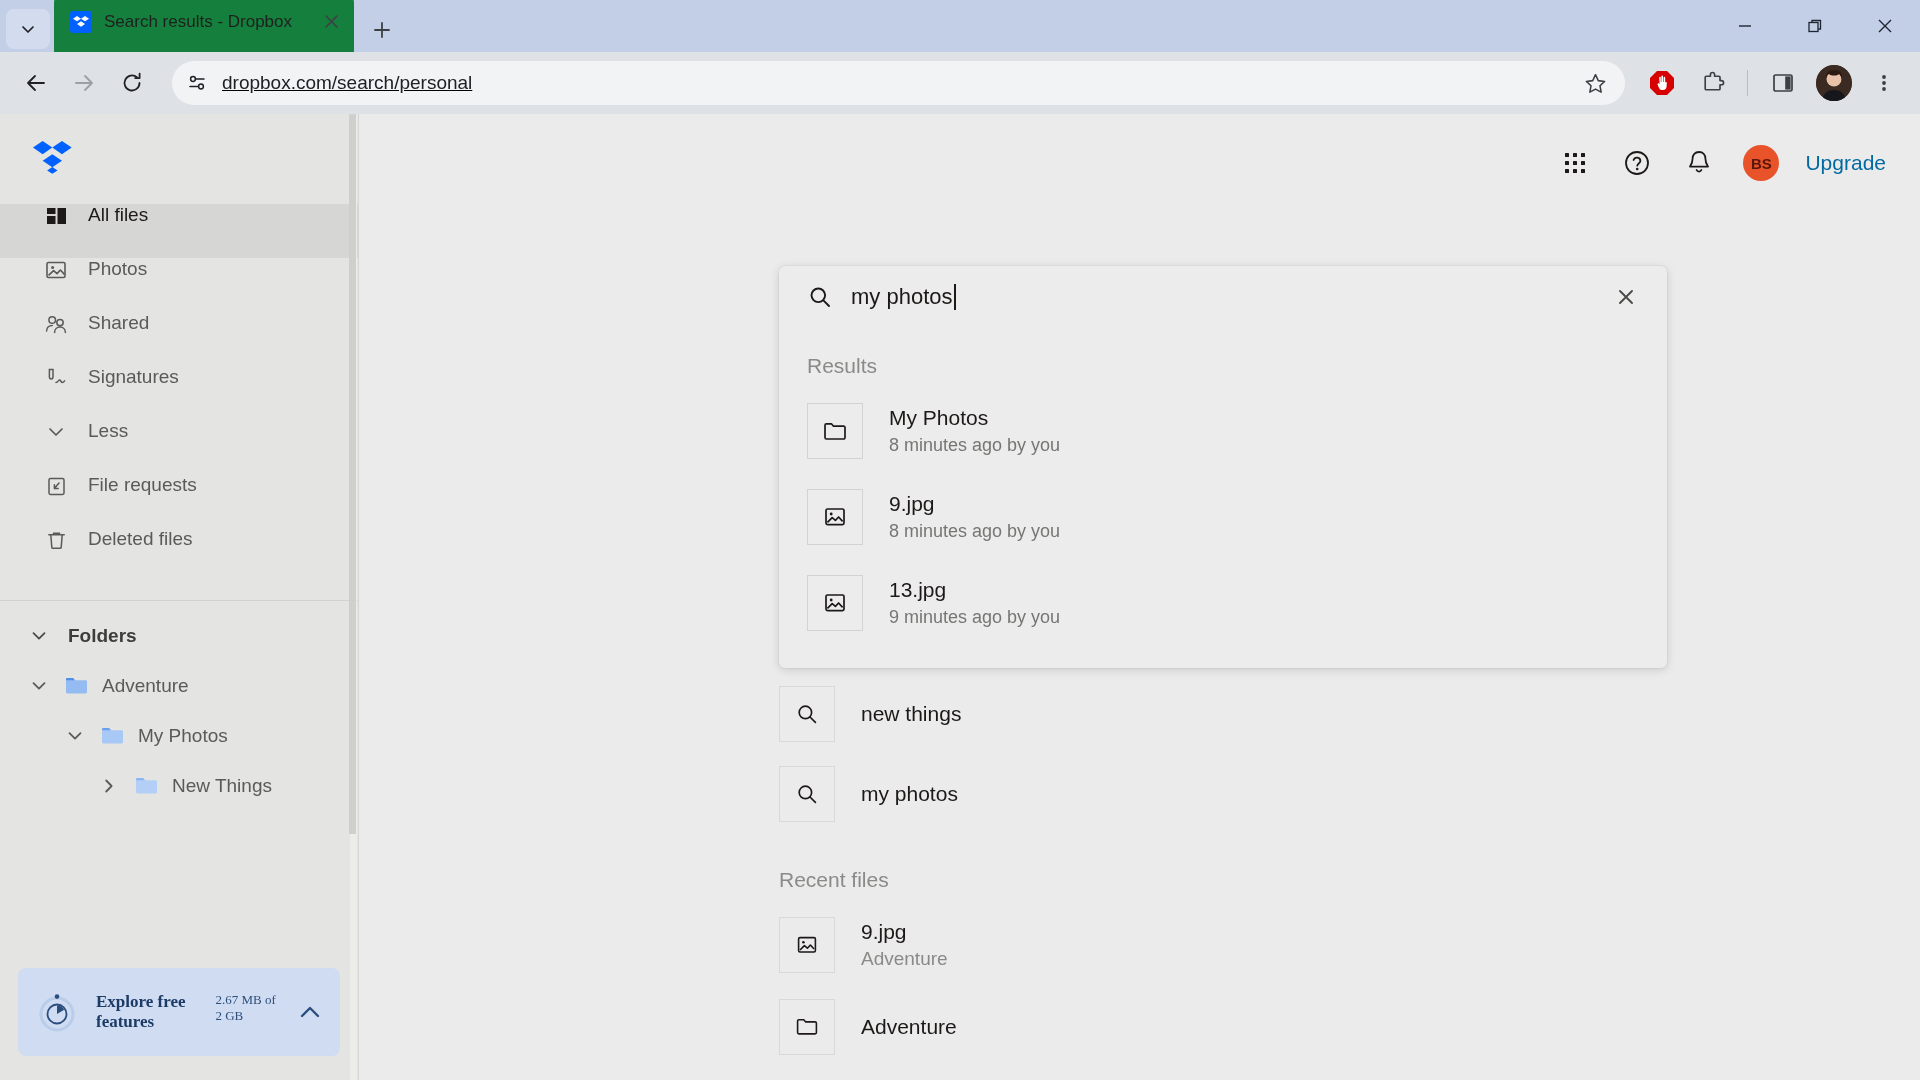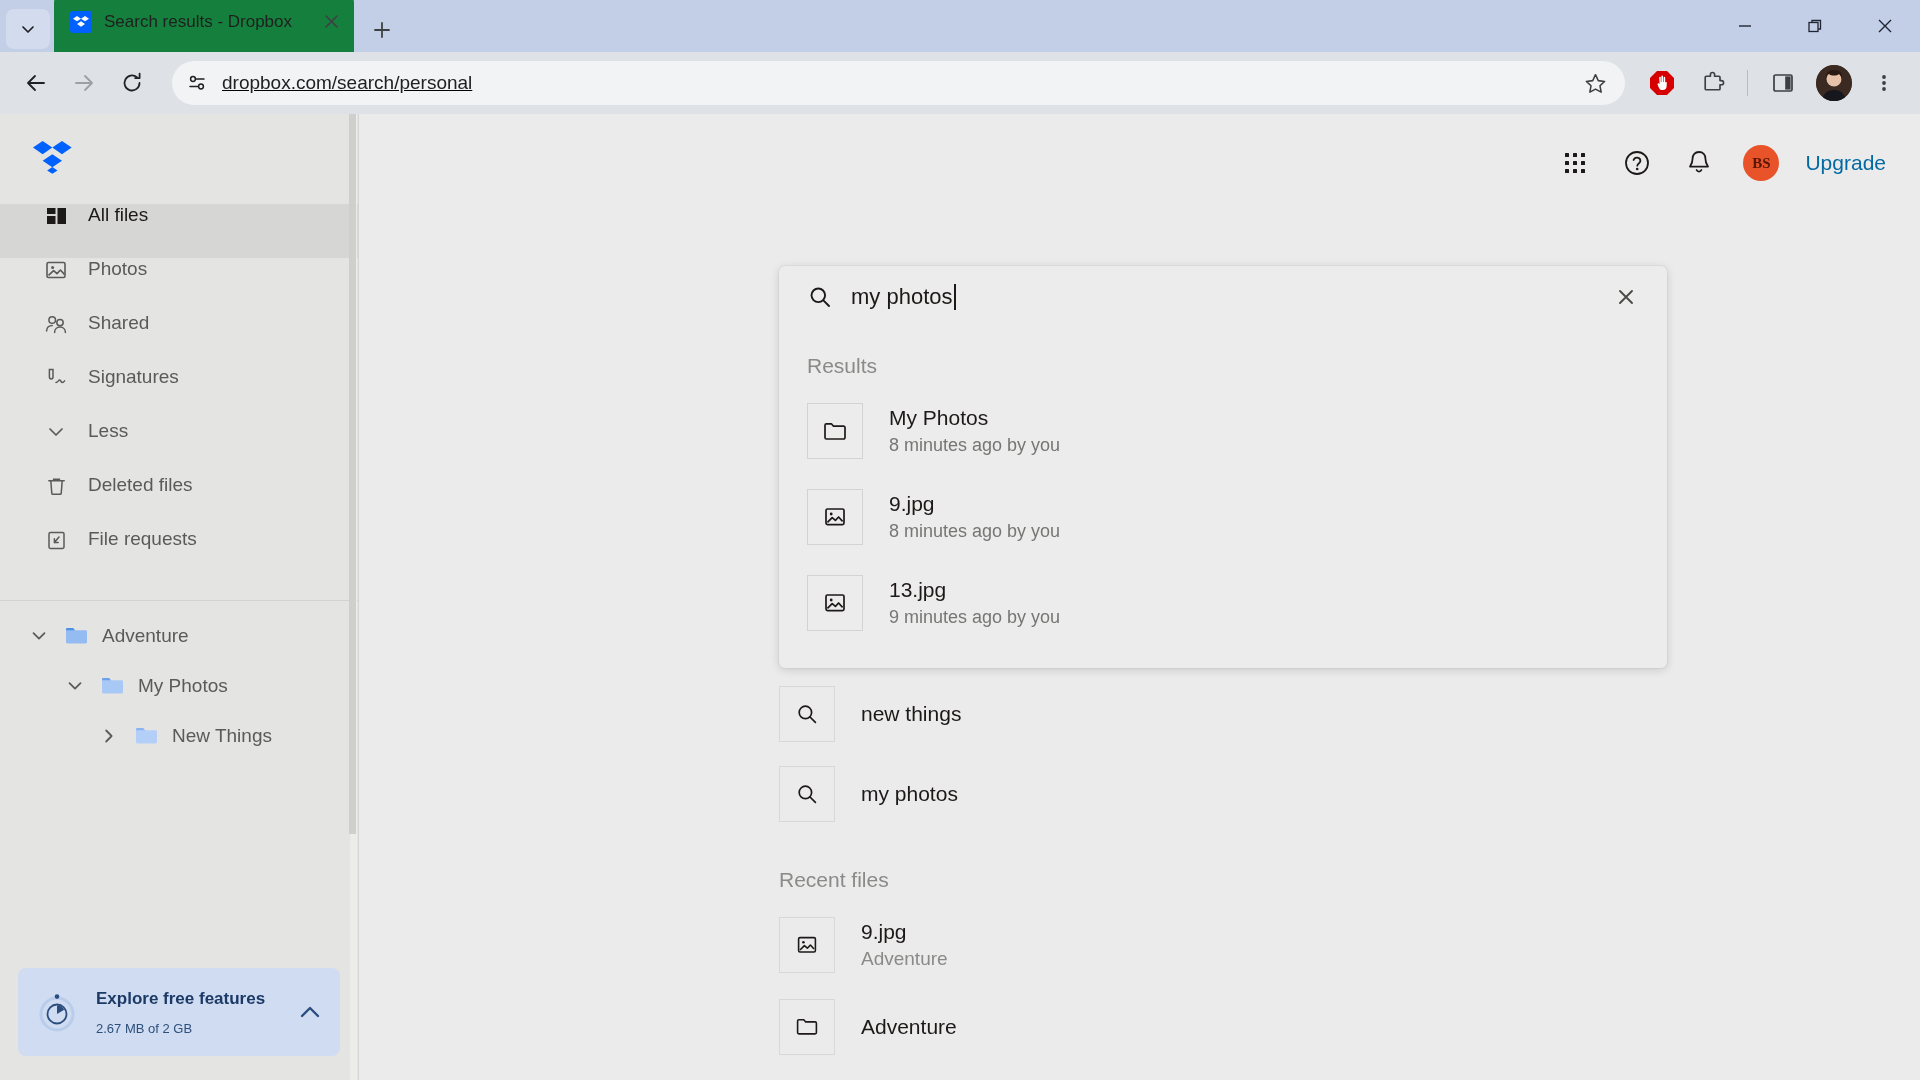--- a/index.html
+++ b/index.html
@@ -233,21 +233,21 @@
   .upsell {
     background: #cfdcf2;
     border-radius: 8px;
     height: 88px;
     display: flex;
     align-items: center;
     padding: 0 16px;
     gap: 16px;
     cursor: pointer;
   }
-  .upsell-texts { flex: 1; display: flex; flex-direction: column; gap: 12px; }
+  .upsell-texts { flex: 1; display: flex; flex-direction: row; gap: 12px; font-family: Liberation Serif, serif; }
   .upsell-title { font-size: 17px; font-weight: bold; color: #1c3a66; }
   .upsell-sub { font-size: 13px; color: #2e4f7c; }
 
   .sb-scroll {
     position: absolute;
     right: 1px; top: 0;
     width: 7px; height: 100%;
     background: #ececea;
   }
   .sb-thumb {
@@ -279,21 +279,20 @@
   }
   .user-badge {
     width: 36px; height: 36px;
     border-radius: 50%;
     background: #e8532a;
     color: #5a1606;
     font-size: 15px;
     font-weight: bold;
     display: flex; align-items: center; justify-content: center;
     cursor: pointer;
-    font-family: Liberation Serif, serif;
   }
   .upgrade-link {
     font-size: 21px;
     color: #0369a1;
     cursor: pointer;
   }
 
   
   .search-panel {
     position: absolute;
@@ -588,41 +587,49 @@
             <svg width="20" height="20" viewBox="0 0 20 20">
               <path d="M4 7 L10 13 L16 7" stroke="#5a5a58" stroke-width="1.7" fill="none" stroke-linecap="round" stroke-linejoin="round"></path>
             </svg>
           </span>
           <span>Less</span>
         </div>
 
         <div class="sb-item">
           <span class="sb-ico">
             <svg width="21" height="21" viewBox="0 0 21 21">
+              <rect x="3" y="2.5" width="15" height="16" rx="1.4" stroke="#5a5a58" stroke-width="1.5" fill="none"></rect>
+              <path d="M13 7 L8.4 12.6 M8.4 12.6 H12.2 M8.4 12.6 V8.8" stroke="#5a5a58" stroke-width="1.5" fill="none" stroke-linecap="round" stroke-linejoin="round"></path>
+            </svg>
+          </span>
+          <span>File requests</span>
+        </div>
+
+        <div class="sb-item">
+          <span class="sb-ico">
+            <svg width="21" height="21" viewBox="0 0 21 21">
               <path d="M2.8 4.8 H18.2" stroke="#5a5a58" stroke-width="1.5" stroke-linecap="round"></path>
               <path d="M7.6 4.8 V3.2 h5.8 v1.6" stroke="#5a5a58" stroke-width="1.5" fill="none"></path>
               <path d="M4.8 4.8 L5.8 17.4 a1 1 0 0 0 1 .9 h7.4 a1 1 0 0 0 1 -.9 L16.2 4.8" stroke="#5a5a58" stroke-width="1.5" fill="none"></path>
             </svg>
           </span>
           <span>Deleted files</span>
         </div>
-
-        <div class="sb-item">
-          <span class="sb-ico">
-            <svg width="21" height="21" viewBox="0 0 21 21">
-              <rect x="3" y="2.5" width="15" height="16" rx="1.4" stroke="#5a5a58" stroke-width="1.5" fill="none"></rect>
-              <path d="M13 7 L8.4 12.6 M8.4 12.6 H12.2 M8.4 12.6 V8.8" stroke="#5a5a58" stroke-width="1.5" fill="none" stroke-linecap="round" stroke-linejoin="round"></path>
-            </svg>
-          </span>
-          <span>File requests</span>
-        </div>
       </div>
 
       <div class="sb-divider"></div>
 
+      <div class="sb-section-title">
+        <span class="caret">
+          <svg width="18" height="18" viewBox="0 0 18 18">
+            <path d="M3.5 6.2 L9 11.6 L14.5 6.2" stroke="#4a4a48" stroke-width="1.8" fill="none" stroke-linecap="round" stroke-linejoin="round"></path>
+          </svg>
+        </span>
+        <span>Folders</span>
+      </div>
 
       <div class="tree-row" style="padding-left:26px">
         <span class="caret">
           <svg width="18" height="18" viewBox="0 0 18 18">
             <path d="M3.5 6.2 L9 11.6 L14.5 6.2" stroke="#5a5a58" stroke-width="1.8" fill="none" stroke-linecap="round" stroke-linejoin="round"></path>
           </svg>
         </span>
         <span class="folder-ico">
           <svg width="24" height="20" viewBox="0 0 24 20">
             <path d="M1 3.4 a1.4 1.4 0 0 1 1.4 -1.4 H8 l2 2.2 h10.6 a1.4 1.4 0 0 1 1.4 1.4 V16 a1.4 1.4 0 0 1 -1.4 1.4 H2.4 A1.4 1.4 0 0 1 1 16 Z" fill="#94bbf2"></path>

